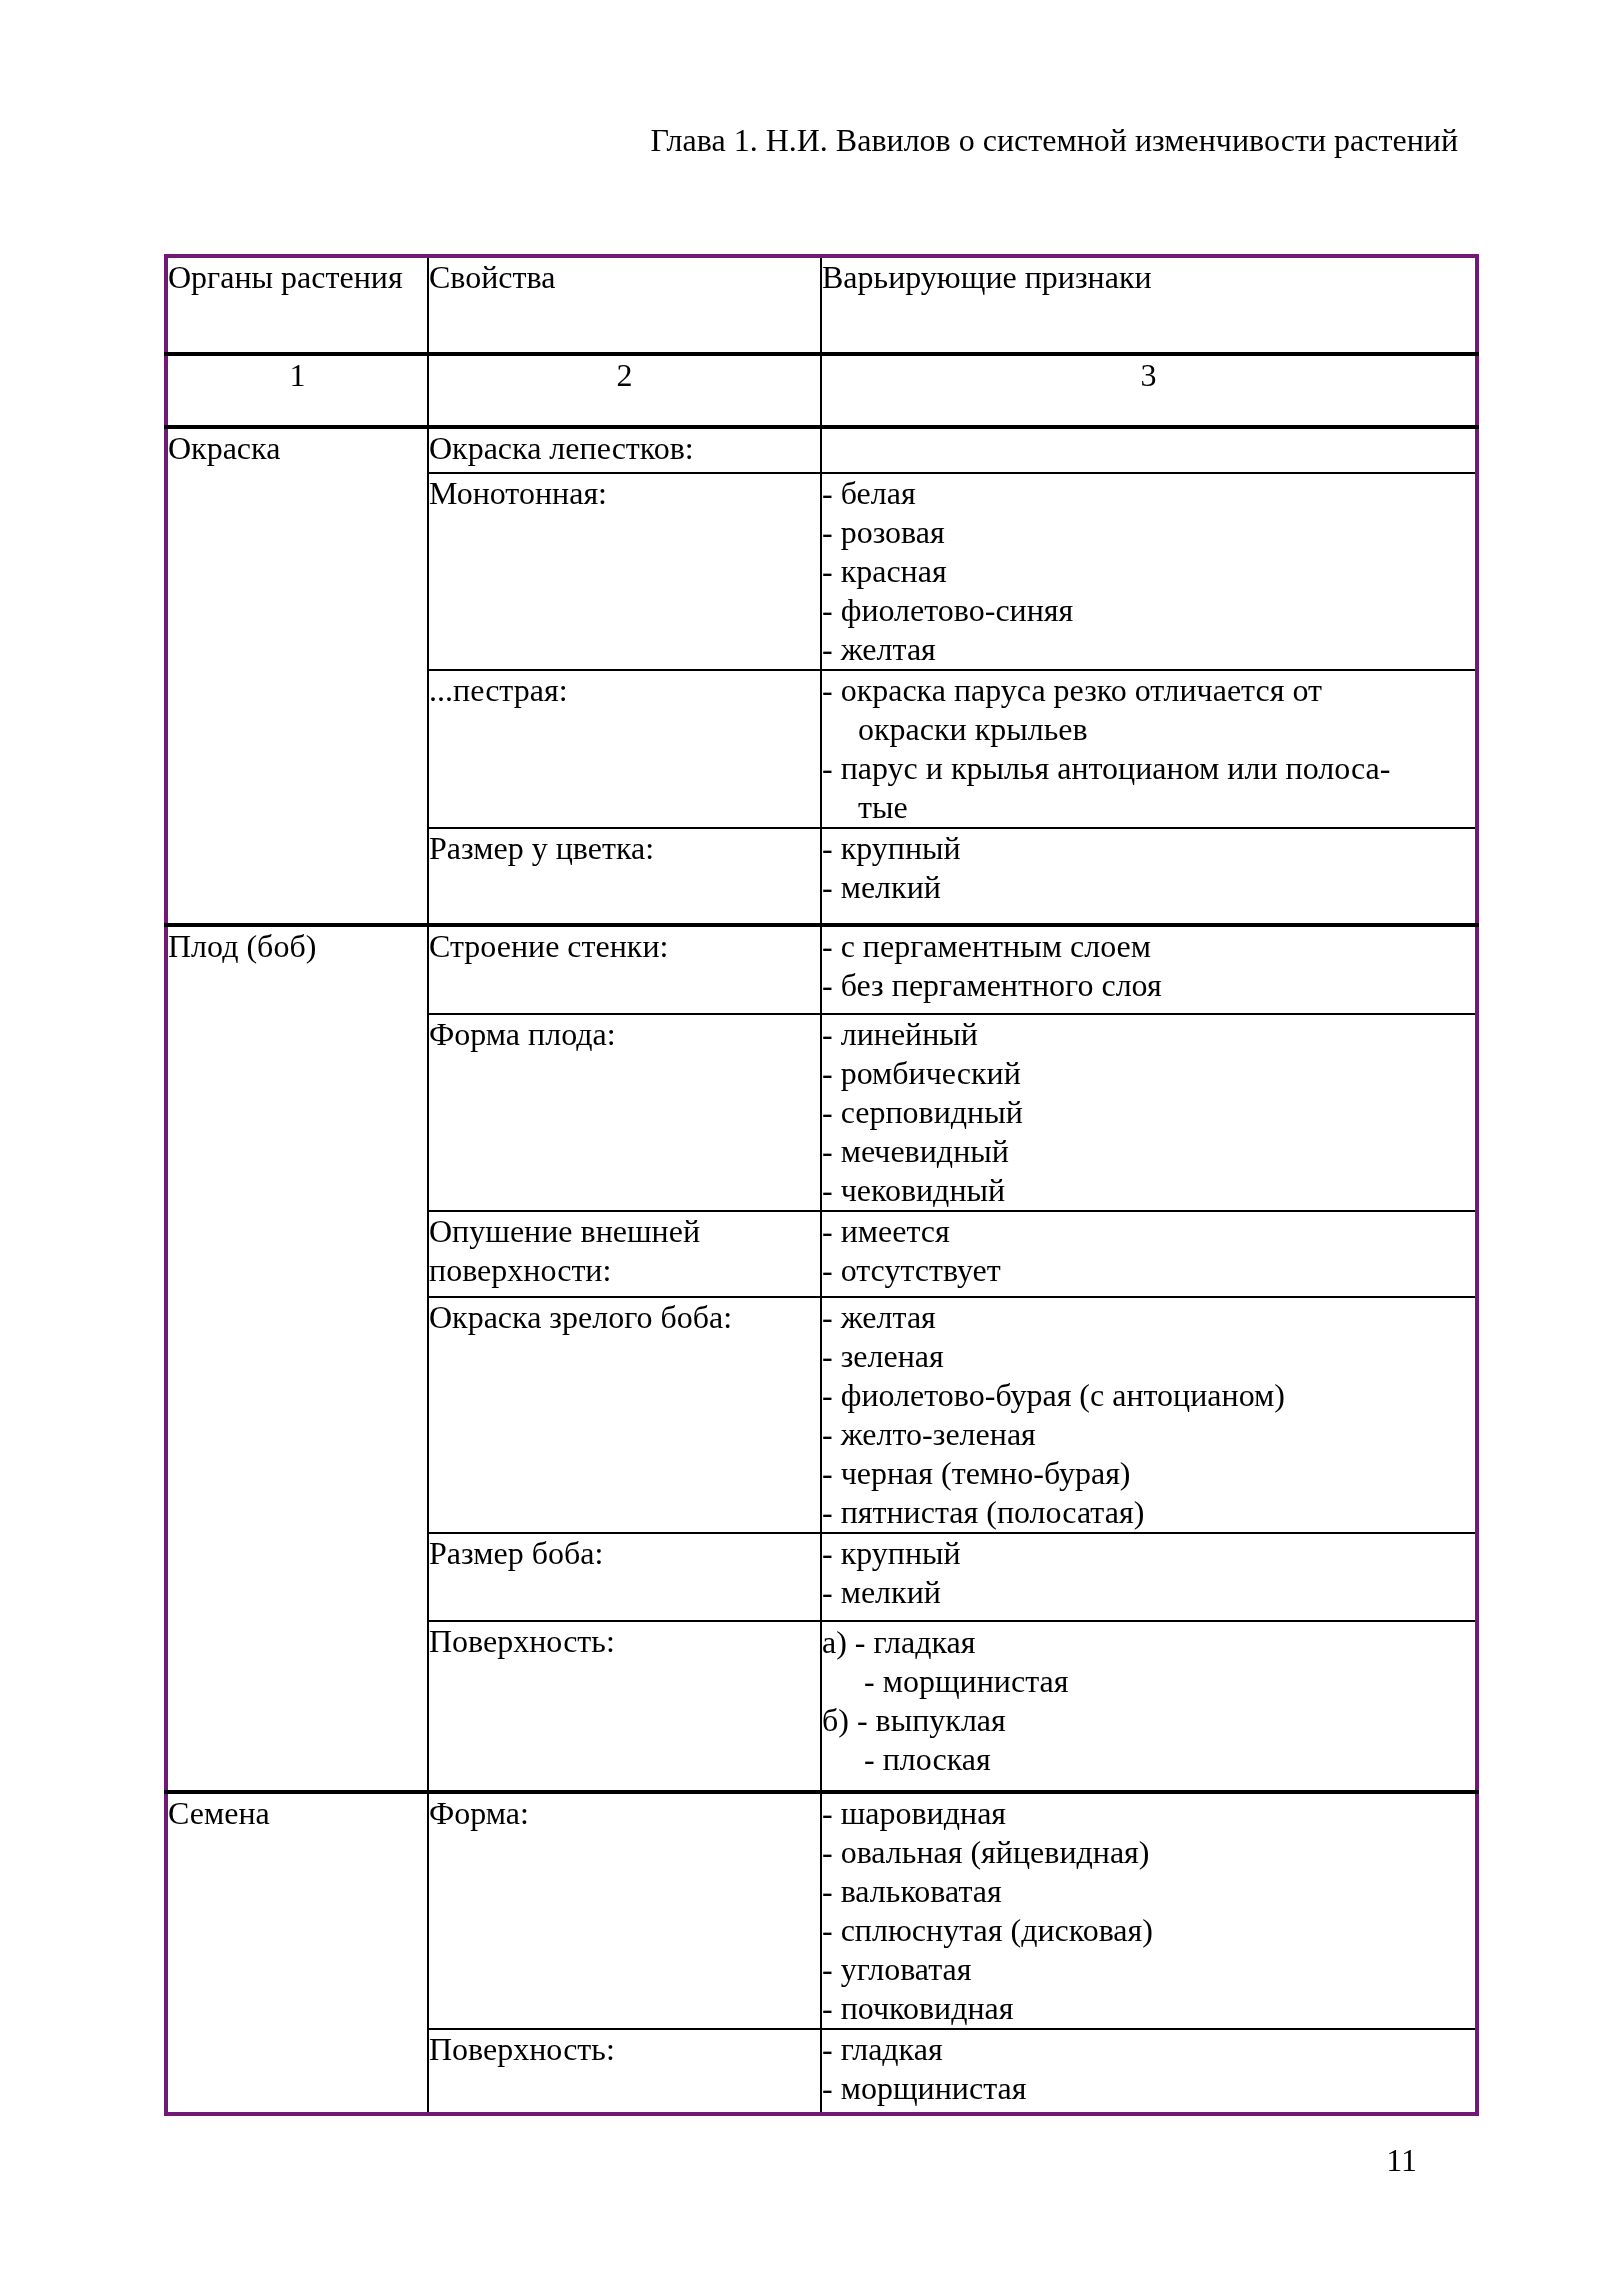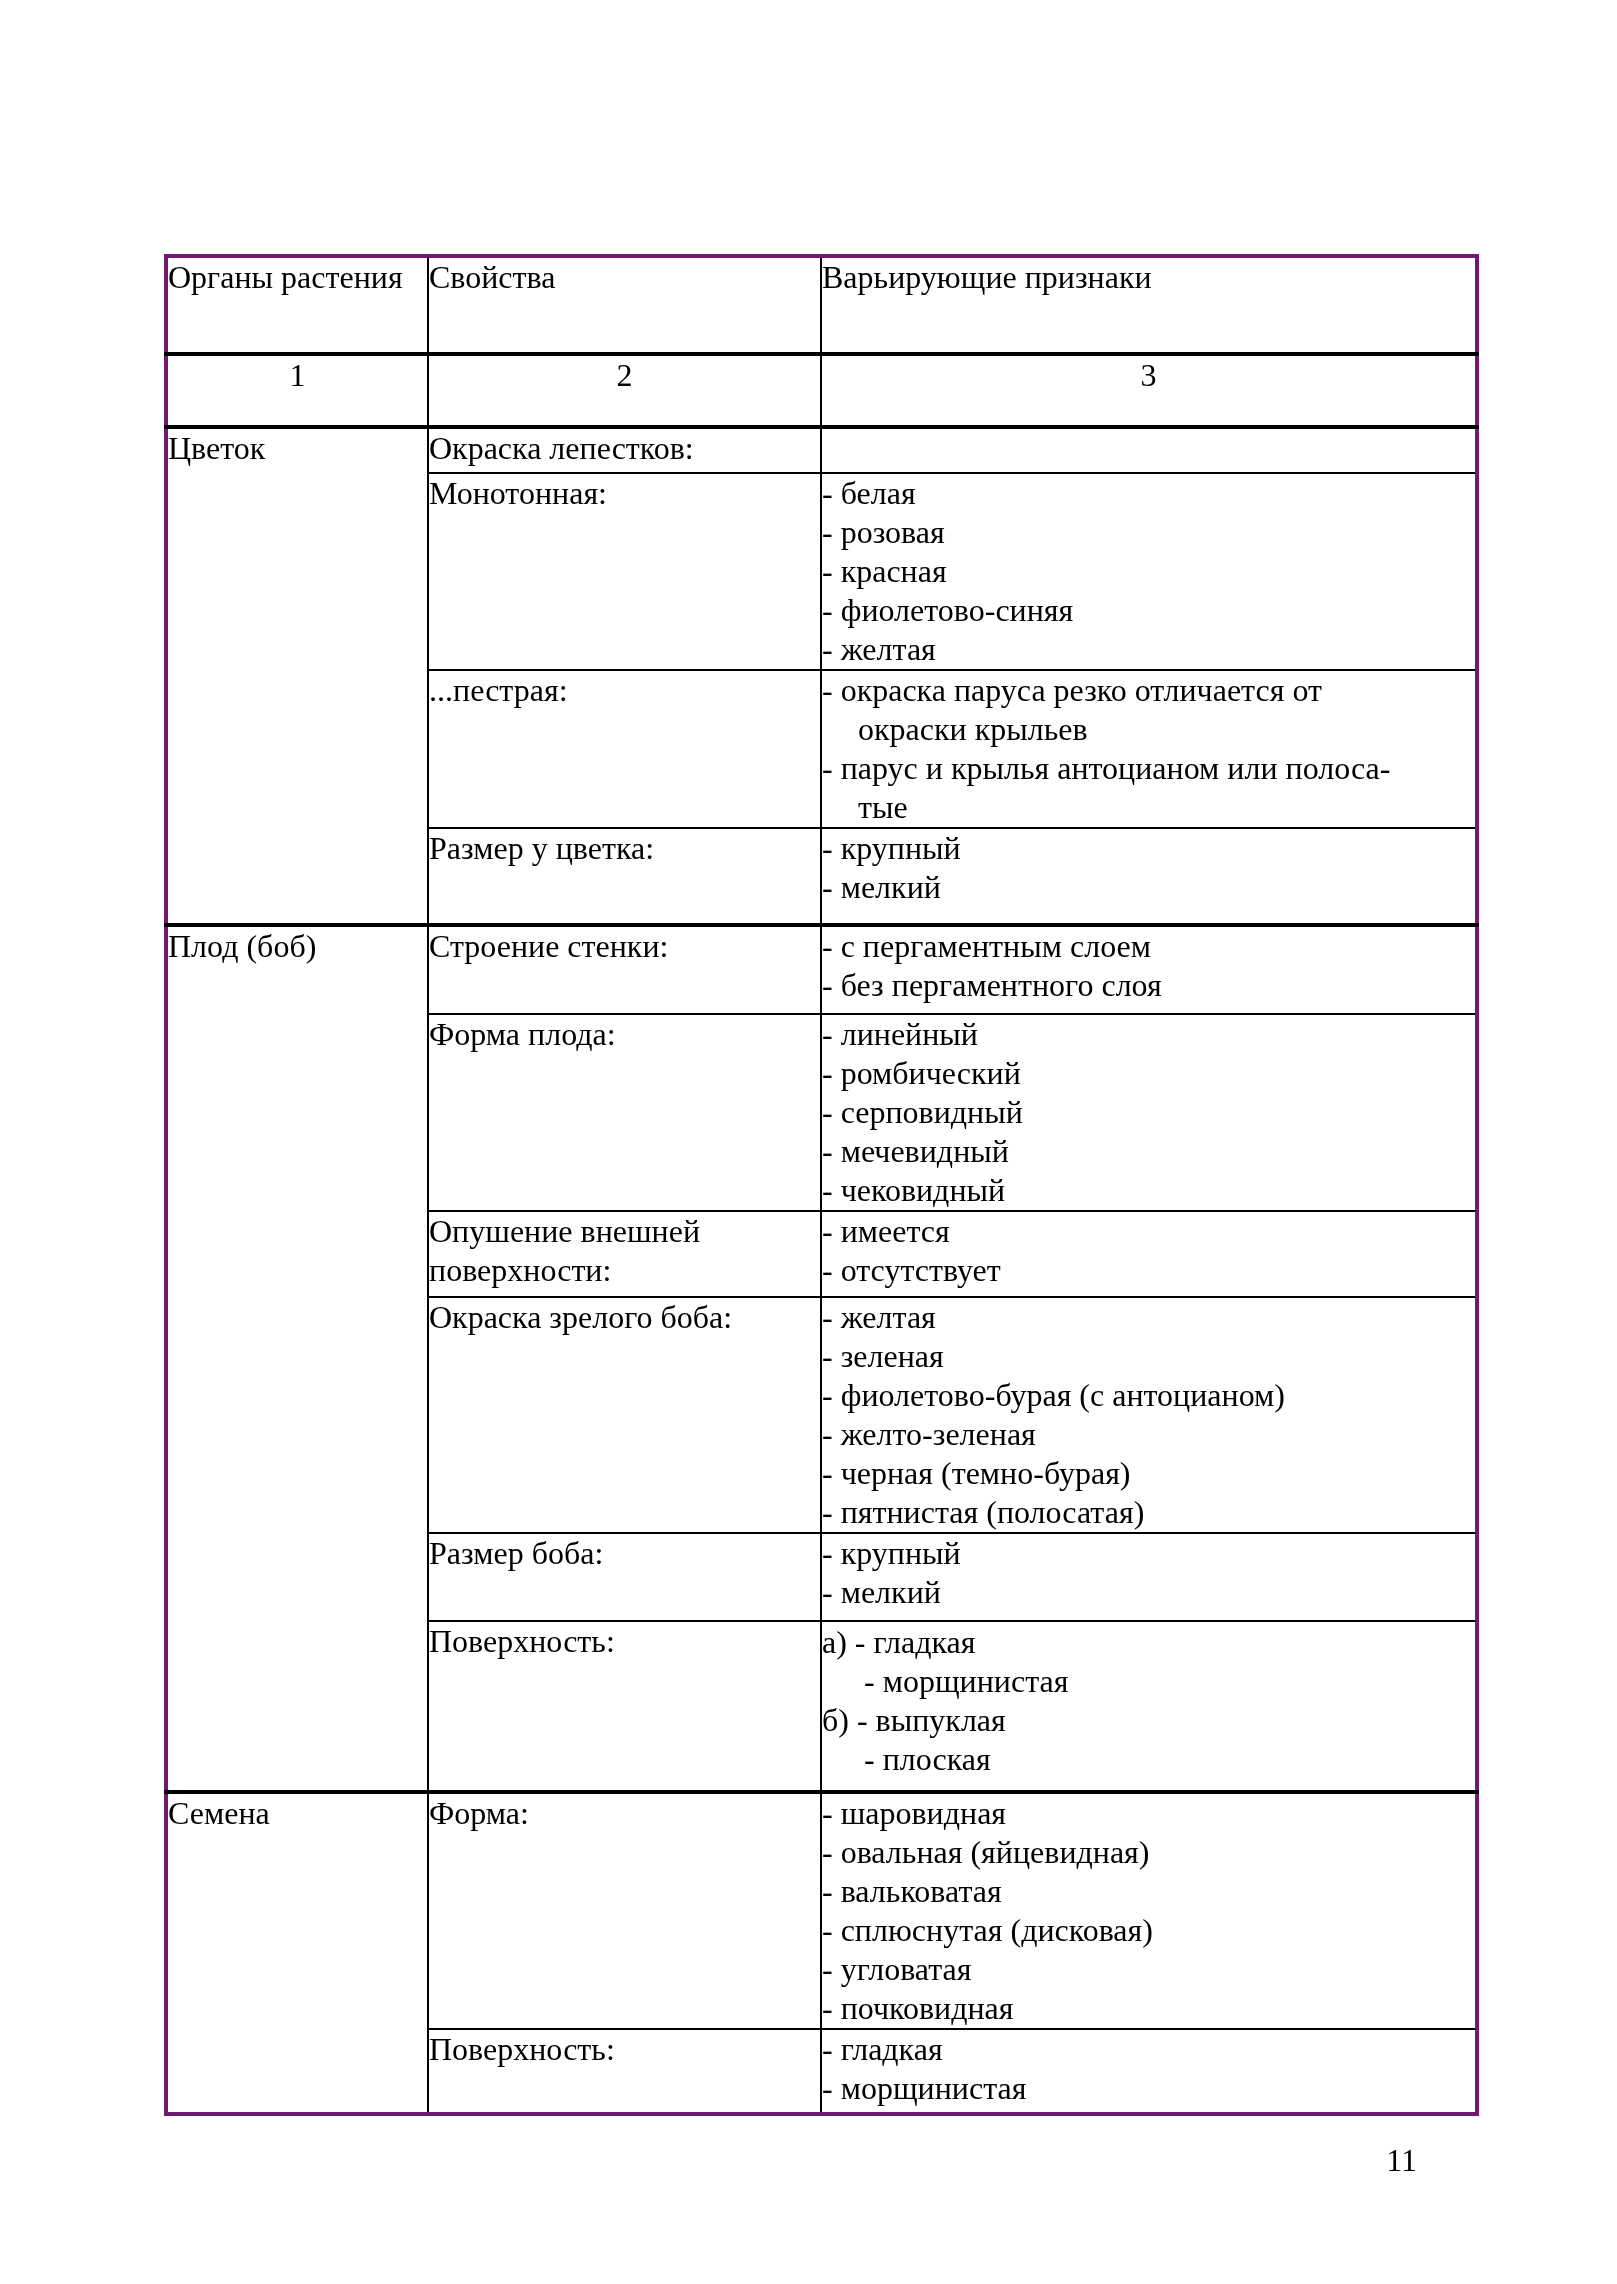--- a/index.html
+++ b/index.html
@@ -81,20 +81,21 @@
     top: 2141px;
     right: 201px;
     line-height: 39px;
   }
 </style>
 </head>
 <body>
 
 <div class="page">
 
+  <div class="running-head">Глава 1. Н.И. Вавилов о системной изменчивости растений</div>
 
 
   <table class="vtable">
     <colgroup>
       <col style="width:262px">
       <col style="width:393px">
       <col style="width:656px">
     </colgroup>
 
     <tbody>
@@ -104,21 +105,21 @@
       <td class="th-cell">Варьирующие признаки</td>
     </tr>
 
     <tr class="h2 major">
       <td class="num-cell">1</td>
       <td class="num-cell">2</td>
       <td class="num-cell">3</td>
     </tr>
 
     <tr class="h3 major">
-      <td class="organ-cell" rowspan="4">Цветок</td>
+      <td class="organ-cell" rowspan="4">Окраска</td>
       <td class="prop-cell">Окраска лепестков:</td>
       <td class="vals-cell"></td>
     </tr>
     <tr class="h4">
       <td class="prop-cell">Монотонная:</td>
       <td class="vals-cell">
         <div class="vline">- белая</div>
         <div class="vline">- розовая</div>
         <div class="vline">- красная</div>
         <div class="vline">- фиолетово-синяя</div>

